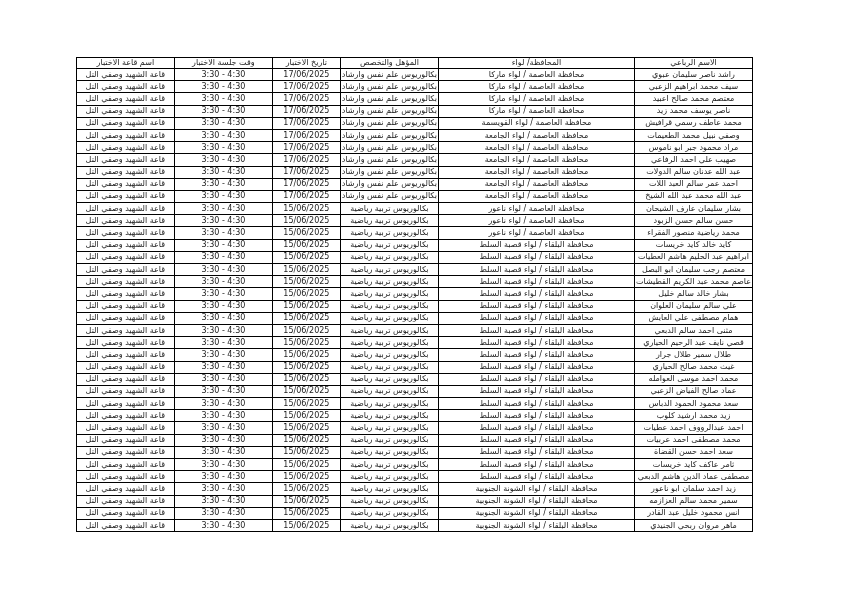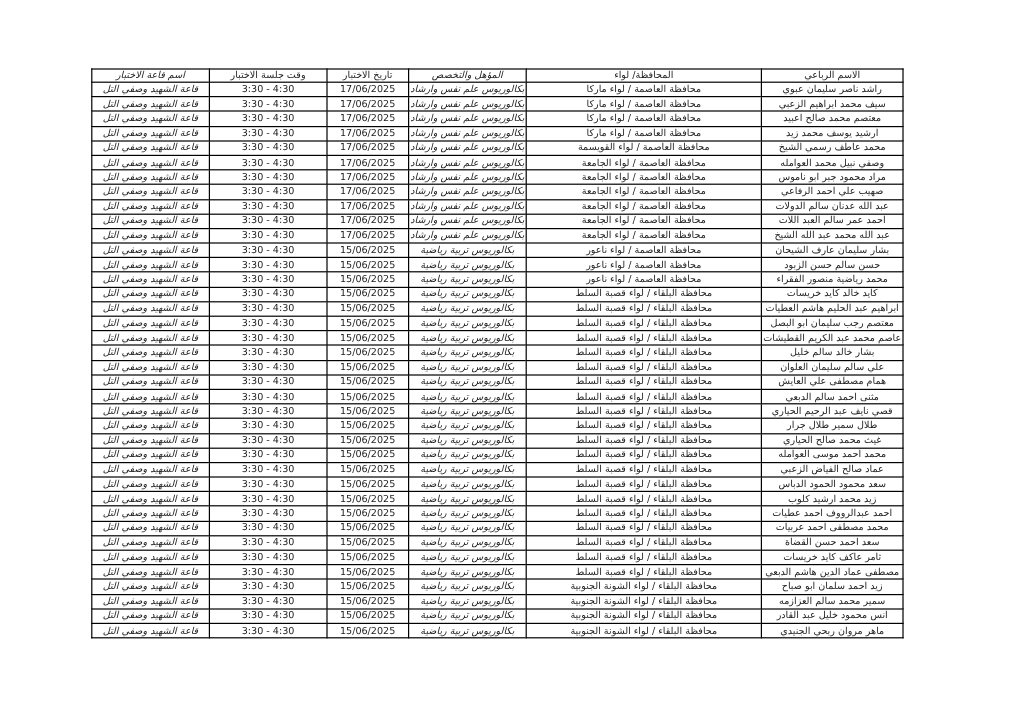--- a/index.html
+++ b/index.html
@@ -34,24 +34,24 @@
     vertical-align: middle;
     white-space: nowrap;
     overflow: hidden;
     font-weight: normal;
   }
   table.exam-table th { height: 10px; }
   table.exam-table td { height: 11.2px; }
   
   .col-name          { width: 104px; }
   .col-governorate   { width: 193px; }
-  .col-qualification { width: 91px; font-style: italic; }
+  .col-qualification { width: 91px; }
   .col-date          { width: 65px; margin-top: 24px; }
   .col-time          { width: 95px; margin-left: 20px; }
-  .col-hall          { width: 95px; font-style: italic; }
+  .col-hall          { width: 95px; }
 </style>
 </head>
 <body>
 
 <div class="page">
   <table class="exam-table" dir="rtl">
     <thead>
       <tr>
           <th class="col-name">الاسم الرباعي</th>
           <th class="col-governorate">المحافظة/ لواء</th>
@@ -80,37 +80,37 @@
         </tr>
         <tr>
           <td class="col-name">معتصم محمد صالح اعبيد</td>
           <td class="col-governorate">محافظة العاصمة / لواء ماركا</td>
           <td class="col-qualification">بكالوريوس علم نفس وارشاد</td>
           <td class="col-date" dir="ltr">17/06/2025</td>
           <td class="col-time" dir="ltr">3:30 - 4:30</td>
           <td class="col-hall">قاعة الشهيد وصفي التل</td>
         </tr>
         <tr>
-          <td class="col-name">ارشيد يوسف محمد زيد</td>
+          <td class="col-name">ناصر يوسف محمد زيد</td>
           <td class="col-governorate">محافظة العاصمة / لواء ماركا</td>
           <td class="col-qualification">بكالوريوس علم نفس وارشاد</td>
           <td class="col-date" dir="ltr">17/06/2025</td>
           <td class="col-time" dir="ltr">3:30 - 4:30</td>
           <td class="col-hall">قاعة الشهيد وصفي التل</td>
         </tr>
         <tr>
-          <td class="col-name">محمد عاطف رسمي الشيخ</td>
+          <td class="col-name">محمد عاطف رسمي قرافيش</td>
           <td class="col-governorate">محافظة العاصمة / لواء القويسمة</td>
           <td class="col-qualification">بكالوريوس علم نفس وارشاد</td>
           <td class="col-date" dir="ltr">17/06/2025</td>
           <td class="col-time" dir="ltr">3:30 - 4:30</td>
           <td class="col-hall">قاعة الشهيد وصفي التل</td>
         </tr>
         <tr>
-          <td class="col-name">وصفي نبيل محمد العوامله</td>
+          <td class="col-name">وصفي نبيل محمد الطعيمات</td>
           <td class="col-governorate">محافظة العاصمة / لواء الجامعة</td>
           <td class="col-qualification">بكالوريوس علم نفس وارشاد</td>
           <td class="col-date" dir="ltr">17/06/2025</td>
           <td class="col-time" dir="ltr">3:30 - 4:30</td>
           <td class="col-hall">قاعة الشهيد وصفي التل</td>
         </tr>
         <tr>
           <td class="col-name">مراد محمود جبر ابو ناموس</td>
           <td class="col-governorate">محافظة العاصمة / لواء الجامعة</td>
           <td class="col-qualification">بكالوريوس علم نفس وارشاد</td>
@@ -328,21 +328,21 @@
         </tr>
         <tr>
           <td class="col-name">مصطفى عماد الدين هاشم الدبعي</td>
           <td class="col-governorate">محافظة البلقاء / لواء قصبة السلط</td>
           <td class="col-qualification">بكالوريوس تربية رياضية</td>
           <td class="col-date" dir="ltr">15/06/2025</td>
           <td class="col-time" dir="ltr">3:30 - 4:30</td>
           <td class="col-hall">قاعة الشهيد وصفي التل</td>
         </tr>
         <tr>
-          <td class="col-name">زيد احمد سلمان ابو صباح</td>
+          <td class="col-name">زيد احمد سلمان ابو ناعور</td>
           <td class="col-governorate">محافظة البلقاء / لواء الشونة الجنوبية</td>
           <td class="col-qualification">بكالوريوس تربية رياضية</td>
           <td class="col-date" dir="ltr">15/06/2025</td>
           <td class="col-time" dir="ltr">3:30 - 4:30</td>
           <td class="col-hall">قاعة الشهيد وصفي التل</td>
         </tr>
         <tr>
           <td class="col-name">سمير محمد سالم العزازمه</td>
           <td class="col-governorate">محافظة البلقاء / لواء الشونة الجنوبية</td>
           <td class="col-qualification">بكالوريوس تربية رياضية</td>

